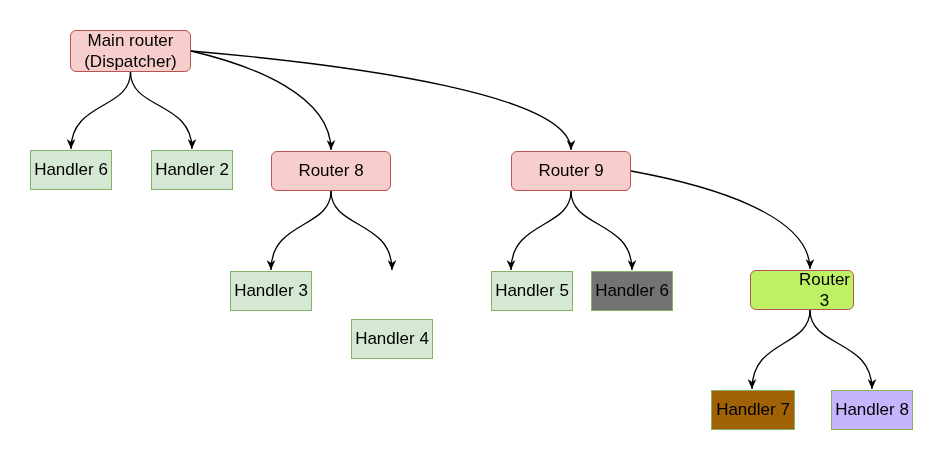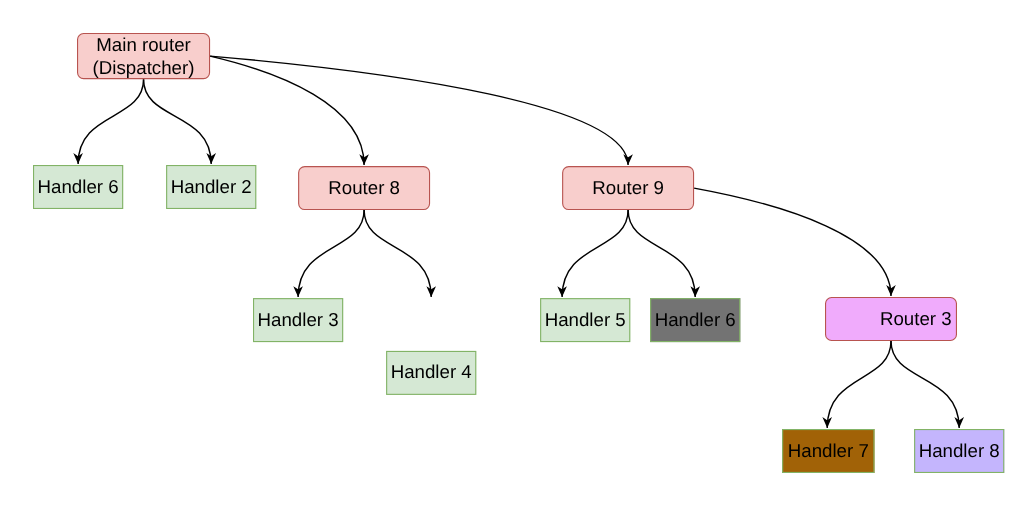--- a/index.html
+++ b/index.html
@@ -60,17 +60,17 @@
       <div class="node router" style="left: 70px; top: 30px; width: 121px; height: 42px; background: rgb(248, 206, 204); border: 1.4px solid rgb(184, 84, 80);"><span>Main router
 (Dispatcher)</span></div>
       <div class="node handler" style="left: 30px; top: 150px; width: 82px; height: 40px; background: rgb(213, 232, 212); border: 1.4px solid rgb(130, 179, 102);"><span>Handler 6</span></div>
       <div class="node handler" style="left: 151px; top: 150px; width: 82px; height: 40px; background: rgb(213, 232, 212); border: 1.4px solid rgb(130, 179, 102); text-align: right;"><span>Handler 2</span></div>
       <div class="node router" style="left: 271px; top: 151px; width: 120px; height: 40px; background: rgb(248, 206, 204); border: 1.4px solid rgb(184, 84, 80);"><span>Router 8</span></div>
       <div class="node router" style="left: 511px; top: 151px; width: 120px; height: 40px; background: rgb(248, 206, 204); border: 1.4px solid rgb(184, 84, 80);"><span>Router 9</span></div>
       <div class="node handler" style="left: 230px; top: 271px; width: 82px; height: 40px; background: rgb(213, 232, 212); border: 1.4px solid rgb(130, 179, 102);"><span>Handler 3</span></div>
       <div class="node handler" style="left: 351px; top: 271px; width: 82px; height: 40px; background: rgb(213, 232, 212); border: 1.4px solid rgb(130, 179, 102); margin-top: 48px;"><span>Handler 4</span></div>
       <div class="node handler" style="left: 470px; top: 271px; width: 82px; height: 40px; background: rgb(213, 232, 212); border: 1.4px solid rgb(130, 179, 102); margin-left: 21px;"><span>Handler 5</span></div>
       <div class="node handler" style="left: 591px; top: 271px; width: 82px; height: 40px; background: #737373; border: 1.4px solid rgb(130, 179, 102);"><span>Handler 6</span></div>
-      <div class="node router" style="left: 750px; top: 270px; width: 120px; height: 40px; background: #f0abfc; border: 1.4px solid rgb(184, 84, 80); padding-left: 45px;"><span>Router 3</span></div>
+      <div class="node router" style="left: 750px; top: 270px; width: 104px; height: 40px; background: #bef264; border: 1.4px solid rgb(184, 84, 80); padding-left: 45px;"><span>Router 3</span></div>
       <div class="node handler" style="left: 711px; top: 390px; width: 84px; height: 40px; background: #a16207; border: 1.4px solid rgb(130, 179, 102);"><span>Handler 7</span></div>
       <div class="node handler" style="left: 831px; top: 390px; width: 82px; height: 40px; background: #c4b5fd; border: 1.4px solid rgb(130, 179, 102);"><span>Handler 8</span></div>
     </div>
 </div>
 
 </body></html>

